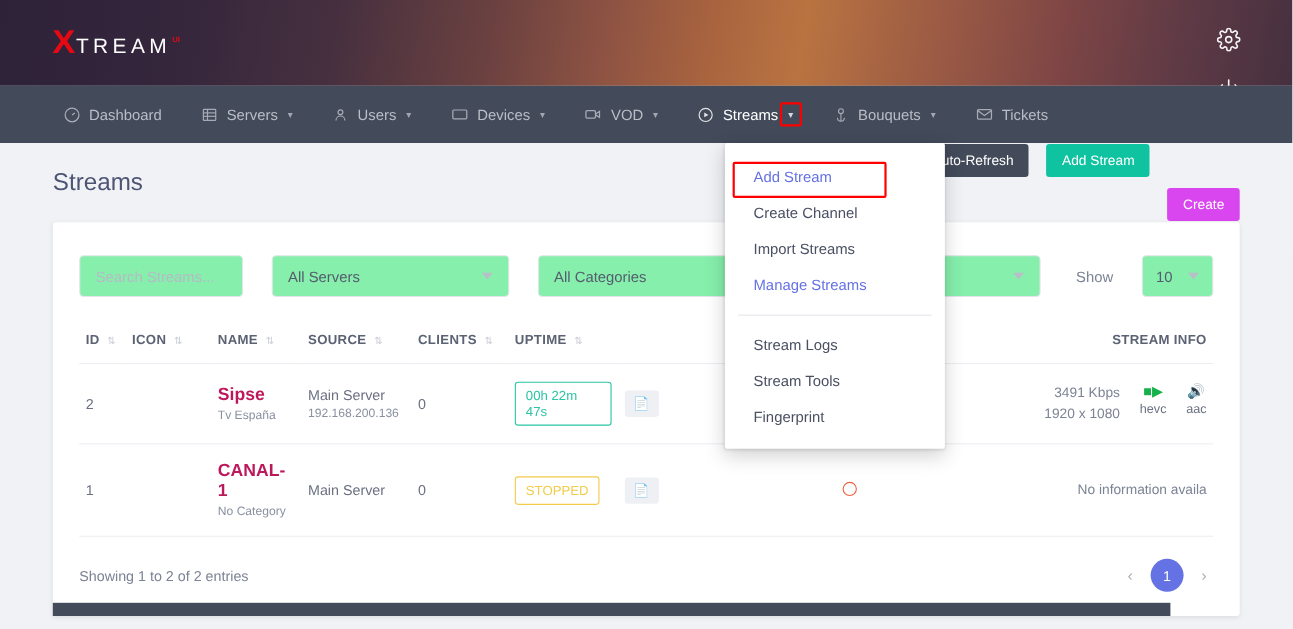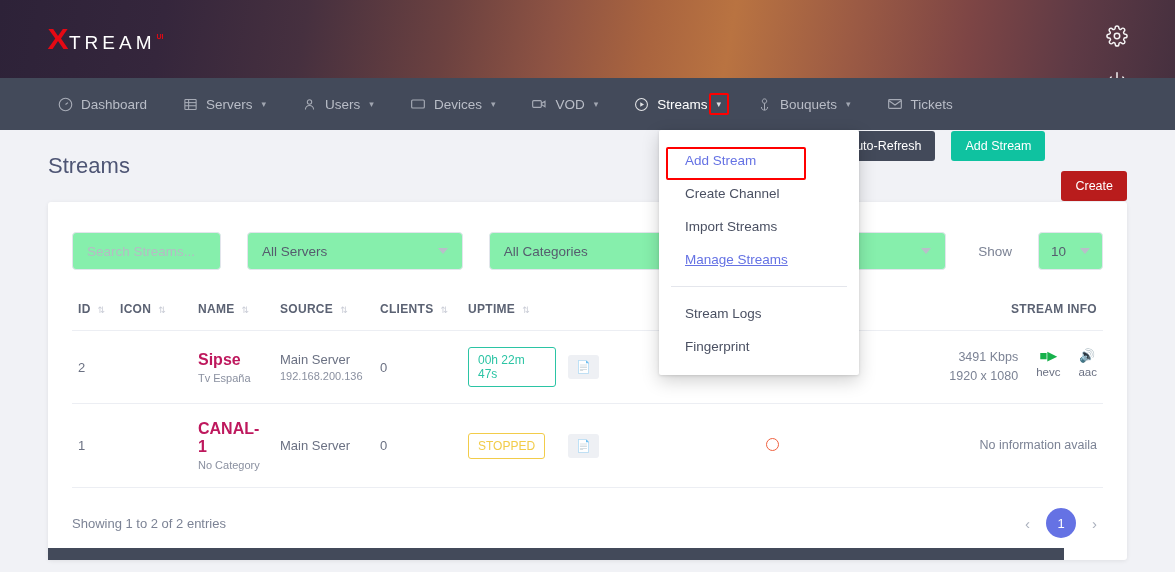--- a/index.html
+++ b/index.html
@@ -127,21 +127,21 @@
     z-index: 50;
     border-radius: 2px;
   }
   .dd-item {
     padding: 9px 26px;
     font-size: 13.5px;
     color: #4a5062;
     cursor: pointer;
     white-space: nowrap;
   }
-  .dd-item.link { color: #6572e4; text-decoration: underline; }
+  .dd-item.link { color: #6572e4; }
   .dd-item.highlight { color: #6572e4; }
   .dd-sep {
     height: 1px;
     background: #e4e6ec;
     margin: 10px 12px;
   }
   .dd-highlight-box {
     position: absolute;
     left: 666px;
     top: 147px;
@@ -185,21 +185,21 @@
     font-family: "Liberation Sans", sans-serif;
     display: flex;
     align-items: center;
     justify-content: center;
     white-space: nowrap;
   }
   .btn-yellow { background: #e8d056; width: 38px; padding: 0; }
   .btn-cyan   { background: #5bc8dd; width: 38px; padding: 0; }
   .btn-dark   { background: #434a5a; }
   .btn-teal   { background: #0fc2a0; }
-  .btn-purple { background: #b91c1c; margin-top: 40px; }
+  .btn-purple { background: #d946ef; margin-top: 40px; }
 
   
   .card {
     background: #ffffff;
     border-radius: 3px;
     box-shadow: 0 1px 4px rgba(0,0,0,0.08);
     padding: 24px 24px 0 24px;
     position: relative;
   }
   .filters {
@@ -601,15 +601,16 @@
   <div class="bottom-bar"></div>
 </div>
 
 <div class="dropdown">
   <div class="dd-item highlight">Add Stream</div>
   <div class="dd-item">Create Channel</div>
   <div class="dd-item">Import Streams</div>
   <div class="dd-item link">Manage Streams</div>
   <div class="dd-sep"></div>
   <div class="dd-item">Stream Logs</div>
+  <div class="dd-item">Stream Tools</div>
   <div class="dd-item">Fingerprint</div>
 </div>
 <div class="dd-highlight-box"></div>
 
 </body></html>

